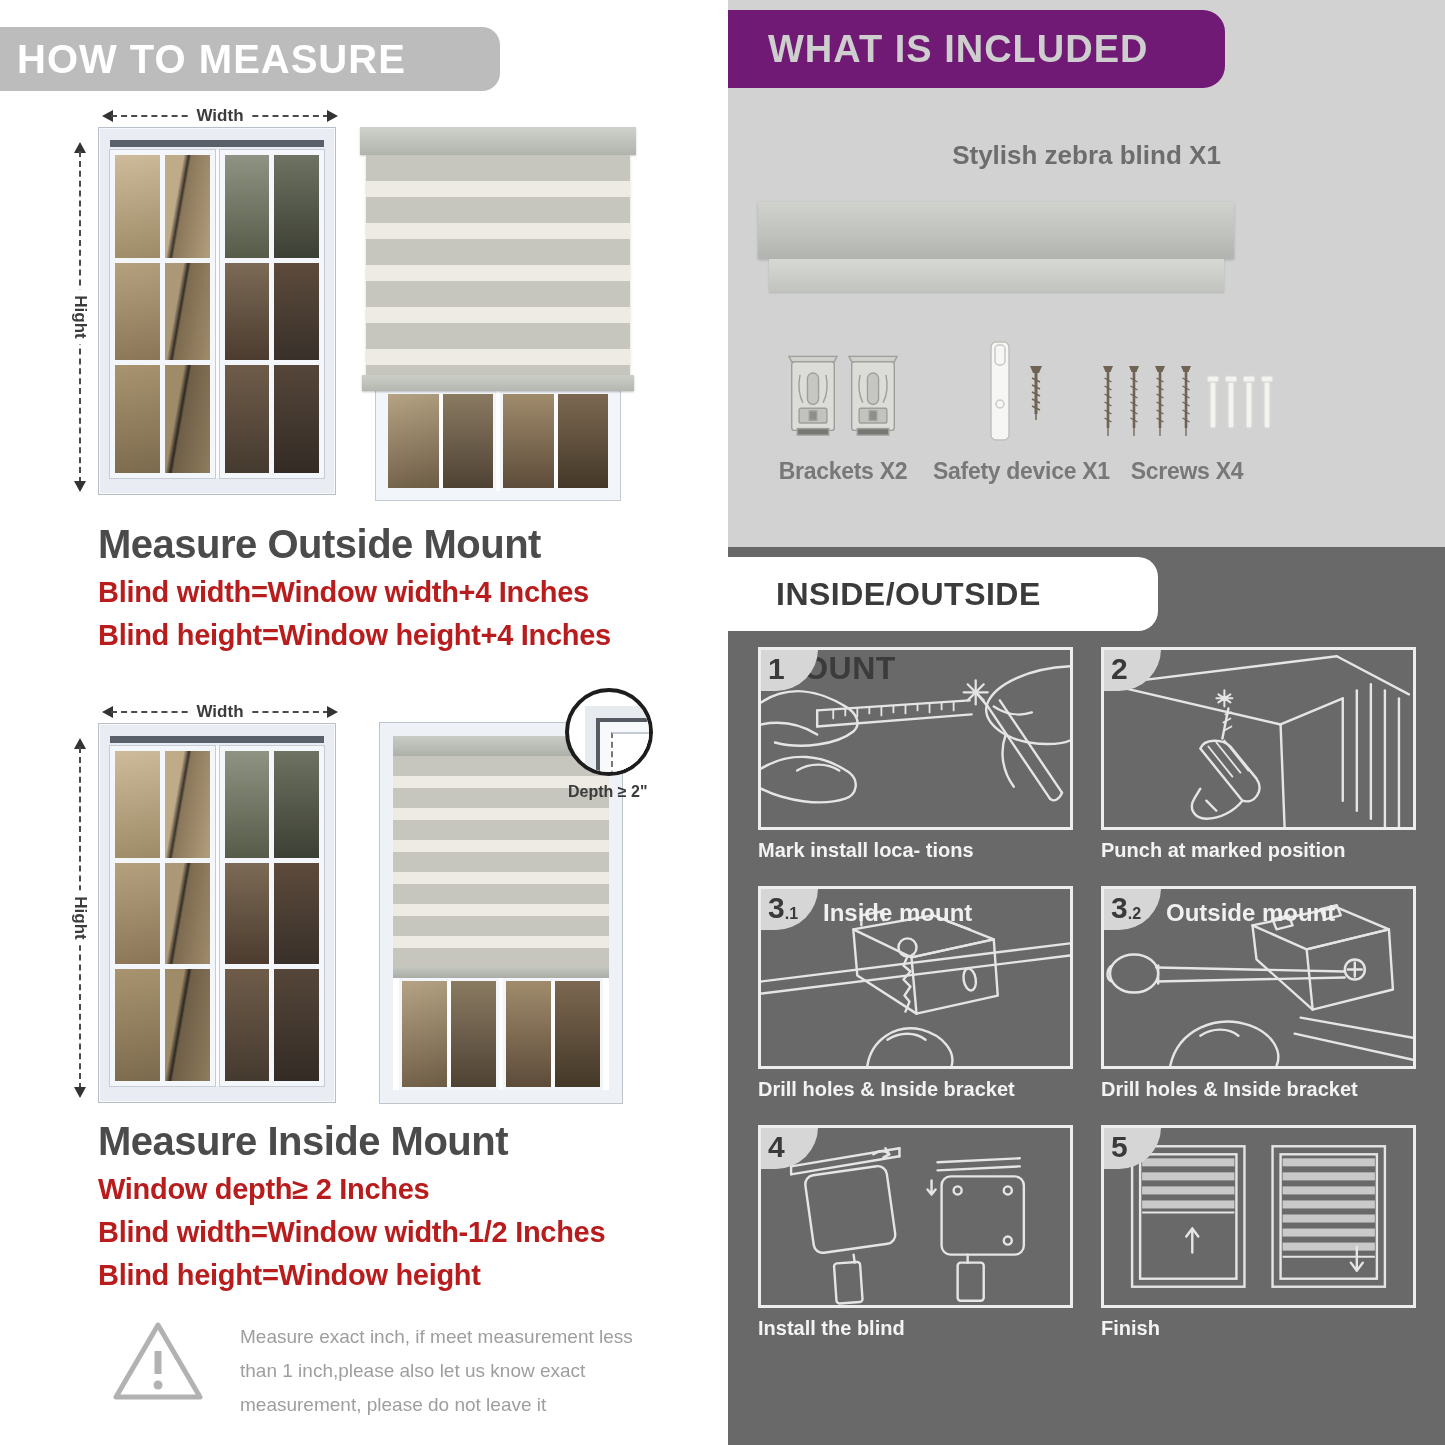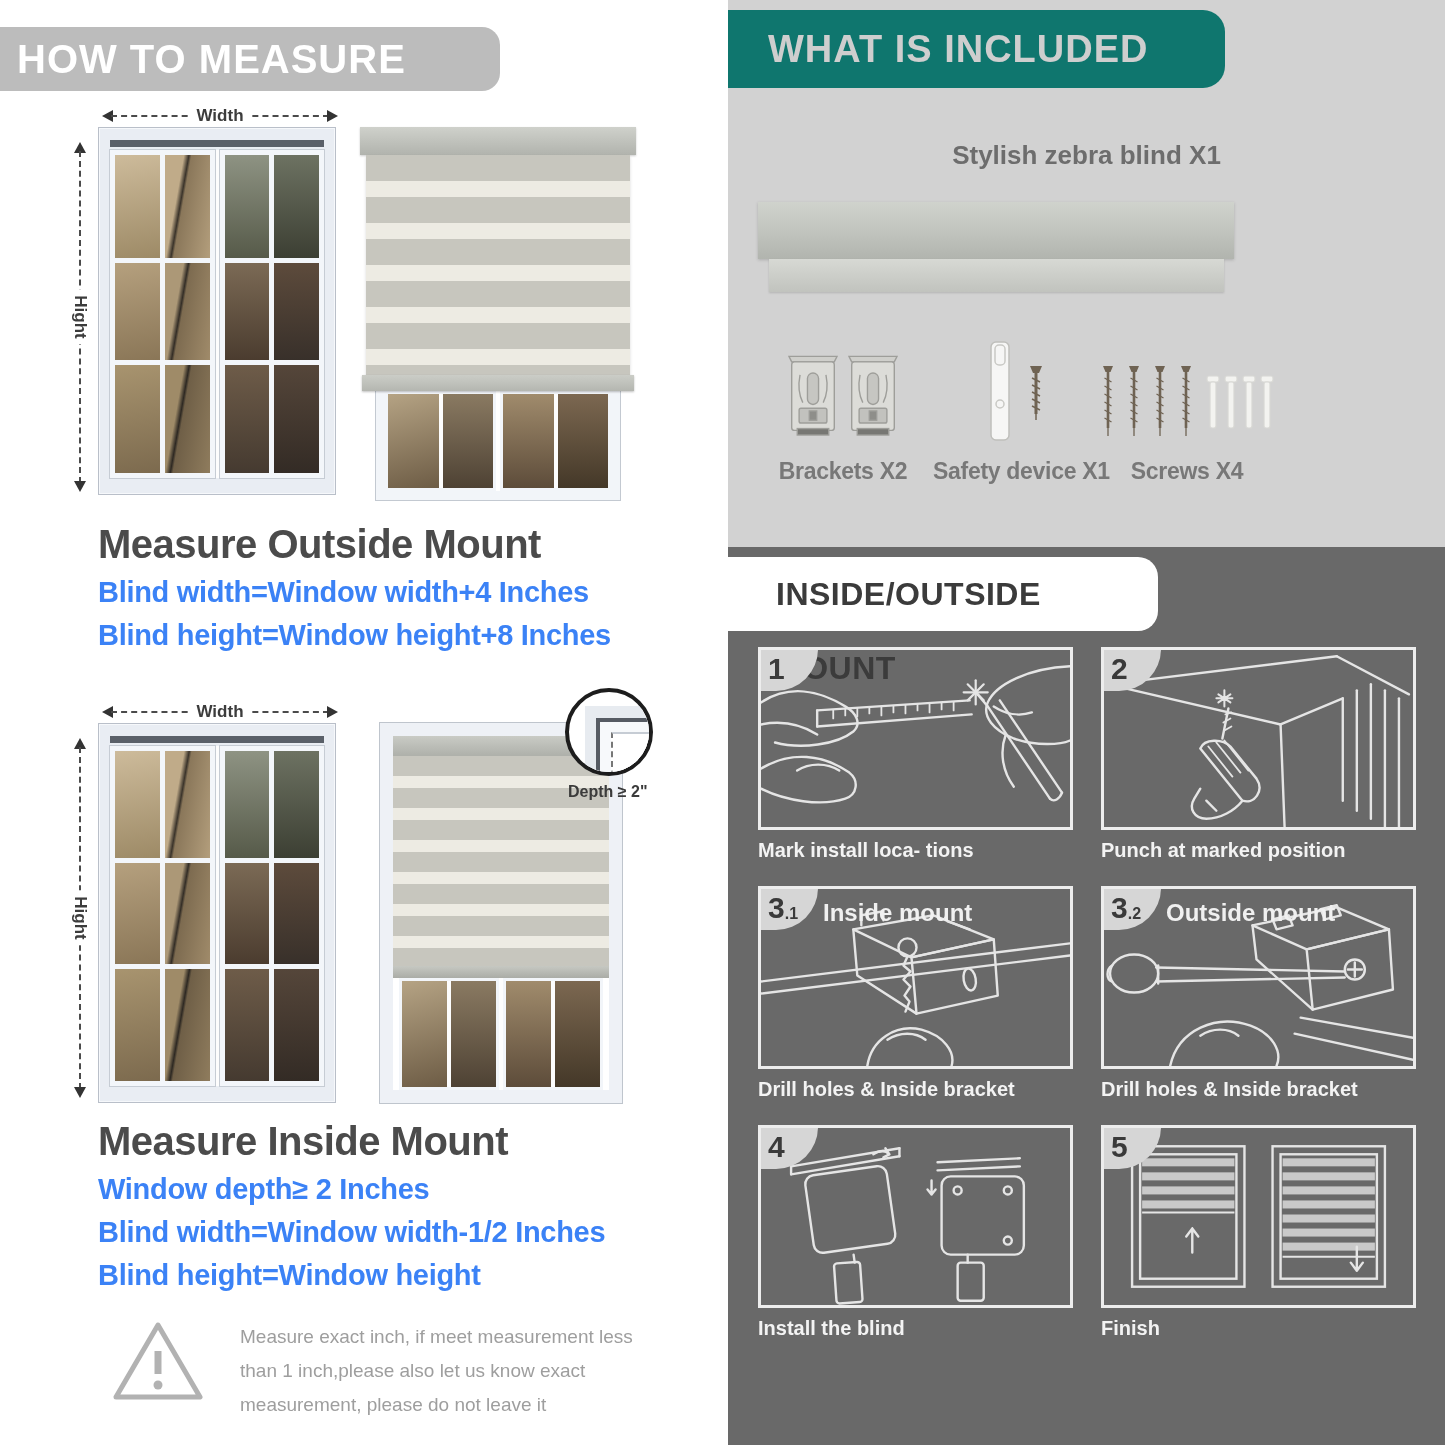--- a/index.html
+++ b/index.html
@@ -73,27 +73,27 @@
     border-radius:50%;background:#fff;overflow:hidden;box-sizing:border-box;}
   .dcb1{position:absolute;left:20%;top:18%;right:-30%;bottom:-30%;background:#e7ebf0;}
   .dcb2{position:absolute;left:34%;top:32%;right:-30%;bottom:-30%;background:#f7f9fb;
     border-left:4px solid #565b63;border-top:4px solid #565b63;}
   .dcb3{position:absolute;left:52%;top:50%;right:-30%;bottom:-30%;background:#fff;
     border-left:2px dashed #777;border-top:2px solid #c6ccd4;}
   .depth-label{position:absolute;left:568px;top:783px;width:150px;font-size:16px;font-weight:bold;color:#3b3b3b;}
   
   .mtext{position:absolute;width:600px;}
   .mtext h2{margin:14px 0 8px 0;font-size:40px;font-weight:bold;color:#4b4b4b;letter-spacing:-0.5px;}
-  .mtext p{margin:8px 0;font-size:29px;line-height:35px;font-weight:bold;color:#3b82f6;letter-spacing:-0.3px;}
+  .mtext p{margin:8px 0;font-size:29px;line-height:35px;font-weight:bold;color:#b91c1c;letter-spacing:-0.3px;}
   .warning{position:absolute;left:110px;top:1318px;display:flex;}
   .warning p{margin:2px 0 0 34px;width:410px;font-size:19px;line-height:34px;color:#9e9e9e;}
   
   .right-pane{position:absolute;left:728px;top:0;width:717px;height:1445px;}
   .included-section{position:relative;width:100%;height:547px;background:#d2d2d2;}
-  .included-banner{position:absolute;left:0;top:10px;width:497px;height:78px;background:#0f766e;
+  .included-banner{position:absolute;left:0;top:10px;width:497px;height:78px;background:#701a75;
     border-radius:0 22px 22px 0;color:#cecece;font-size:38px;font-weight:bold;line-height:78px;
     padding-left:40px;letter-spacing:1px;box-sizing:border-box;}
   .product-label{position:absolute;left:0;top:140px;width:100%;text-align:center;
     font-size:26px;font-weight:bold;color:#6d6d6d;}
   .headrail{position:absolute;left:30px;top:202px;width:476px;height:57px;
     background:linear-gradient(180deg,#d0d3cd 0%,#c0c3bd 55%,#b1b4ae 100%);box-shadow:0 1px 3px rgba(0,0,0,.18);}
   .headroll{position:absolute;left:41px;top:259px;width:455px;height:33px;
     background:linear-gradient(180deg,#d7d9d4,#c1c3be);box-shadow:0 1px 2px rgba(0,0,0,.15);}
   .kit-item{position:absolute;top:340px;text-align:center;}
   .kit-gfx{height:102px;display:flex;align-items:flex-end;justify-content:center;gap:10px;}
@@ -167,21 +167,21 @@
         </div>
     </div>
     <div class="bs1-cassette"></div>
     <div class="bs1-body"></div>
     <div class="bs1-rail"></div>
   </div>
 
   <div class="mtext" style="left:98px;top:508px;">
     <h2>Measure Outside Mount</h2>
     <p>Blind width=Window width+4 Inches</p>
-    <p>Blind height=Window height+8 Inches</p>
+    <p>Blind height=Window height+4 Inches</p>
   </div>
 
   <div class="h-arrow" style="left:102px;top:702px;width:236px;">
     <span class="ah left"></span>
     <span class="dash"></span>
     <span class="ah right"></span>
     <span class="h-label">Width</span>
   </div>
   <div class="v-arrow" style="left:70px;top:738px;height:360px;">
     <span class="av up"></span>

